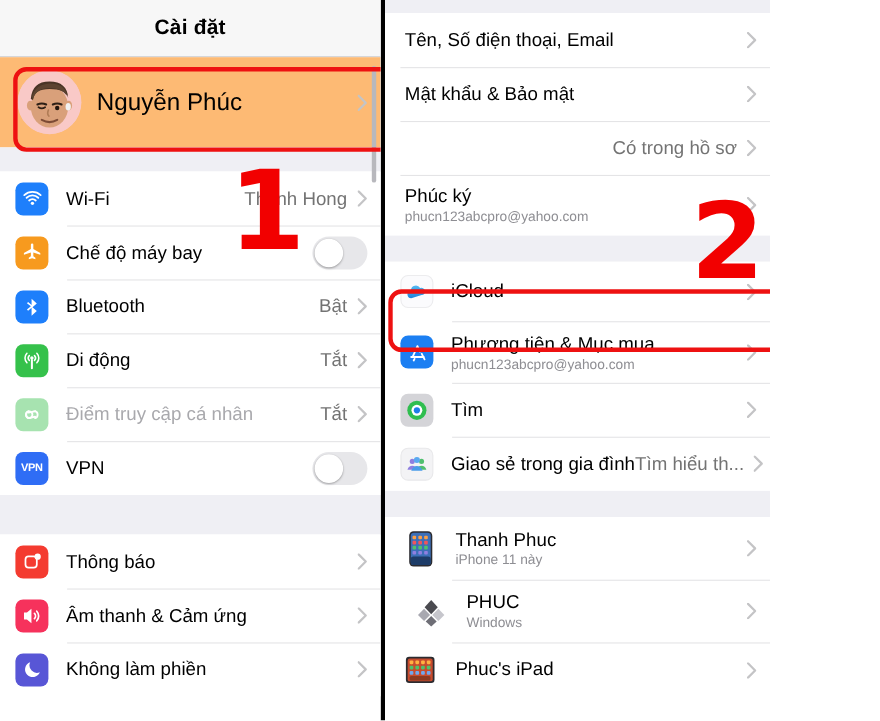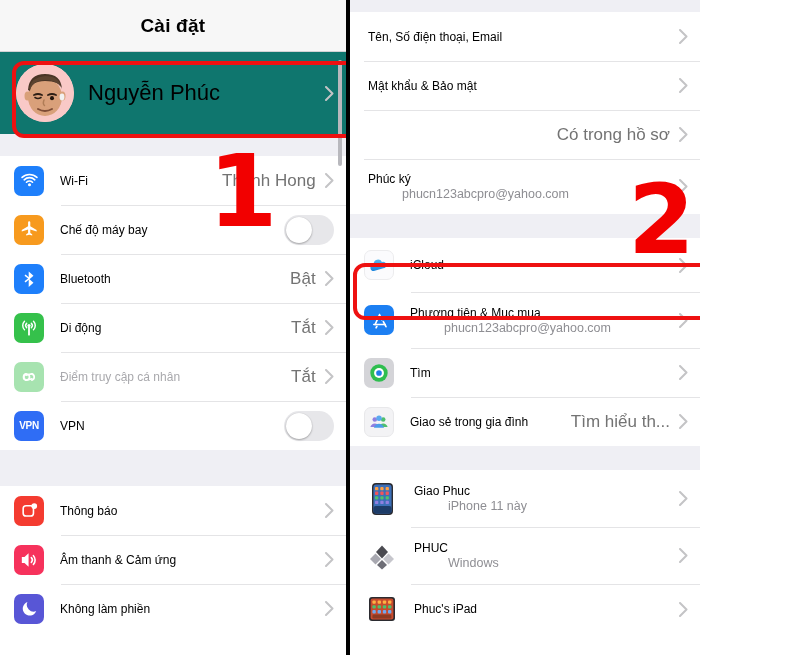--- a/index.html
+++ b/index.html
@@ -41,43 +41,43 @@
   .row.noicon { padding-left: 18px; }
 
   .icon {
     width: 30px; height: 30px; border-radius: 7px; flex: none;
     margin-right: 16px; position: relative;
     display: flex; align-items: center; justify-content: center;
     color: #fff;
   }
   .icon svg { display: block; }
 
-  .row-label { font-size: 12px; color: #000; white-space: nowrap; }
+  .row-label { font-size: 17px; color: #000; white-space: nowrap; }
   .row-label.dim { color: #a9a9ad; }
-  .row-sub { font-size: 12.5px; color: #8e8e93; margin-top: 1px; white-space: nowrap; margin-left: 34px; }
+  .row-sub { font-size: 12.5px; color: #8e8e93; margin-top: 1px; white-space: nowrap; }
   .stack { display: flex; flex-direction: column; justify-content: center; }
   .spacer { flex: 1 1 auto; }
   .row-value { font-size: 17px; color: #737373; margin-right: 9px; white-space: nowrap; }
 
   .chev { flex: none; width: 9px; height: 15px; }
   .chev svg { display:block; }
 
   .toggle {
     width: 50px; height: 30px; border-radius: 16px; background: #e7e7ea;
     position: relative; flex: none;
   }
   .toggle .knob {
     position: absolute; top: 2px; left: 2px; width: 26px; height: 26px;
     border-radius: 50%; background: #fff;
     box-shadow: 0 1px 2px rgba(0,0,0,.28), 0 0 1px rgba(0,0,0,.15);
   }
 
   
   .account-row {
-    display: flex; align-items: center; background: #0f766e;
+    display: flex; align-items: center; background: #fdba74;
     padding: 12px 12px 12px 16px; min-height: 72px;
   }
   .avatar {
     width: 58px; height: 58px; border-radius: 50%; flex: none;
     background: #f8c9c9; margin-right: 14px; position: relative; overflow: hidden;
   }
   .account-name { font-size: 22px; color: #000; font-weight: 400; line-height: 1.12; }
   .account-sub  { font-size: 13px; color: #000; margin-top: 3px; }
 
   
@@ -465,32 +465,32 @@
               </g>
             <g fill="#8f7fe0">
                 <rect x="4" y="18.8" width="3.3" height="3.3" rx=".9"></rect>
                 <rect x="9.3" y="18.8" width="3.3" height="3.3" rx=".9"></rect>
                 <rect x="14.6" y="18.8" width="3.3" height="3.3" rx=".9"></rect>
               </g>
             <rect x="2.4" y="24" width="18.2" height="7.6" rx="2.4" fill="#1d3c68"></rect>
           </svg>
         </div>
         <div class="stack">
-          <div class="row-label">Giao Phuc</div>
+          <div class="row-label">Thanh Phuc</div>
           <div class="row-sub">iPhone 11 này</div>
         </div>
         <div class="spacer"></div>
         <div class="chev">
           <svg width="9" height="15" viewBox="0 0 9 15">
               <path d="M1 1 L7.5 7.5 L1 14" stroke="#c4c4c6" stroke-width="2" fill="none" stroke-linecap="round" stroke-linejoin="round"></path>
             </svg>
         </div>
       </div>
 
-      <div class="row" style="min-height:57px; padding-left:18px">
+      <div class="row" style="min-height:57px; padding-left:28px">
         <div class="devthumb">
           <svg width="28" height="28" viewBox="0 0 28 28">
             <path d="M14 3.5 20 10 14 16.5 8 10z" fill="#4a4a50"></path>
             <path d="M7.5 11.5 13 17 7.5 22.5 2 17z" fill="#a8a8b0"></path>
             <path d="M20.5 11.5 26 17 20.5 22.5 15 17z" fill="#c6c6cc"></path>
             <path d="M14 18 19 23 14 27.5 9 23z" fill="#6e6e76"></path>
           </svg>
         </div>
         <div class="stack">
           <div class="row-label">PHUC</div>

